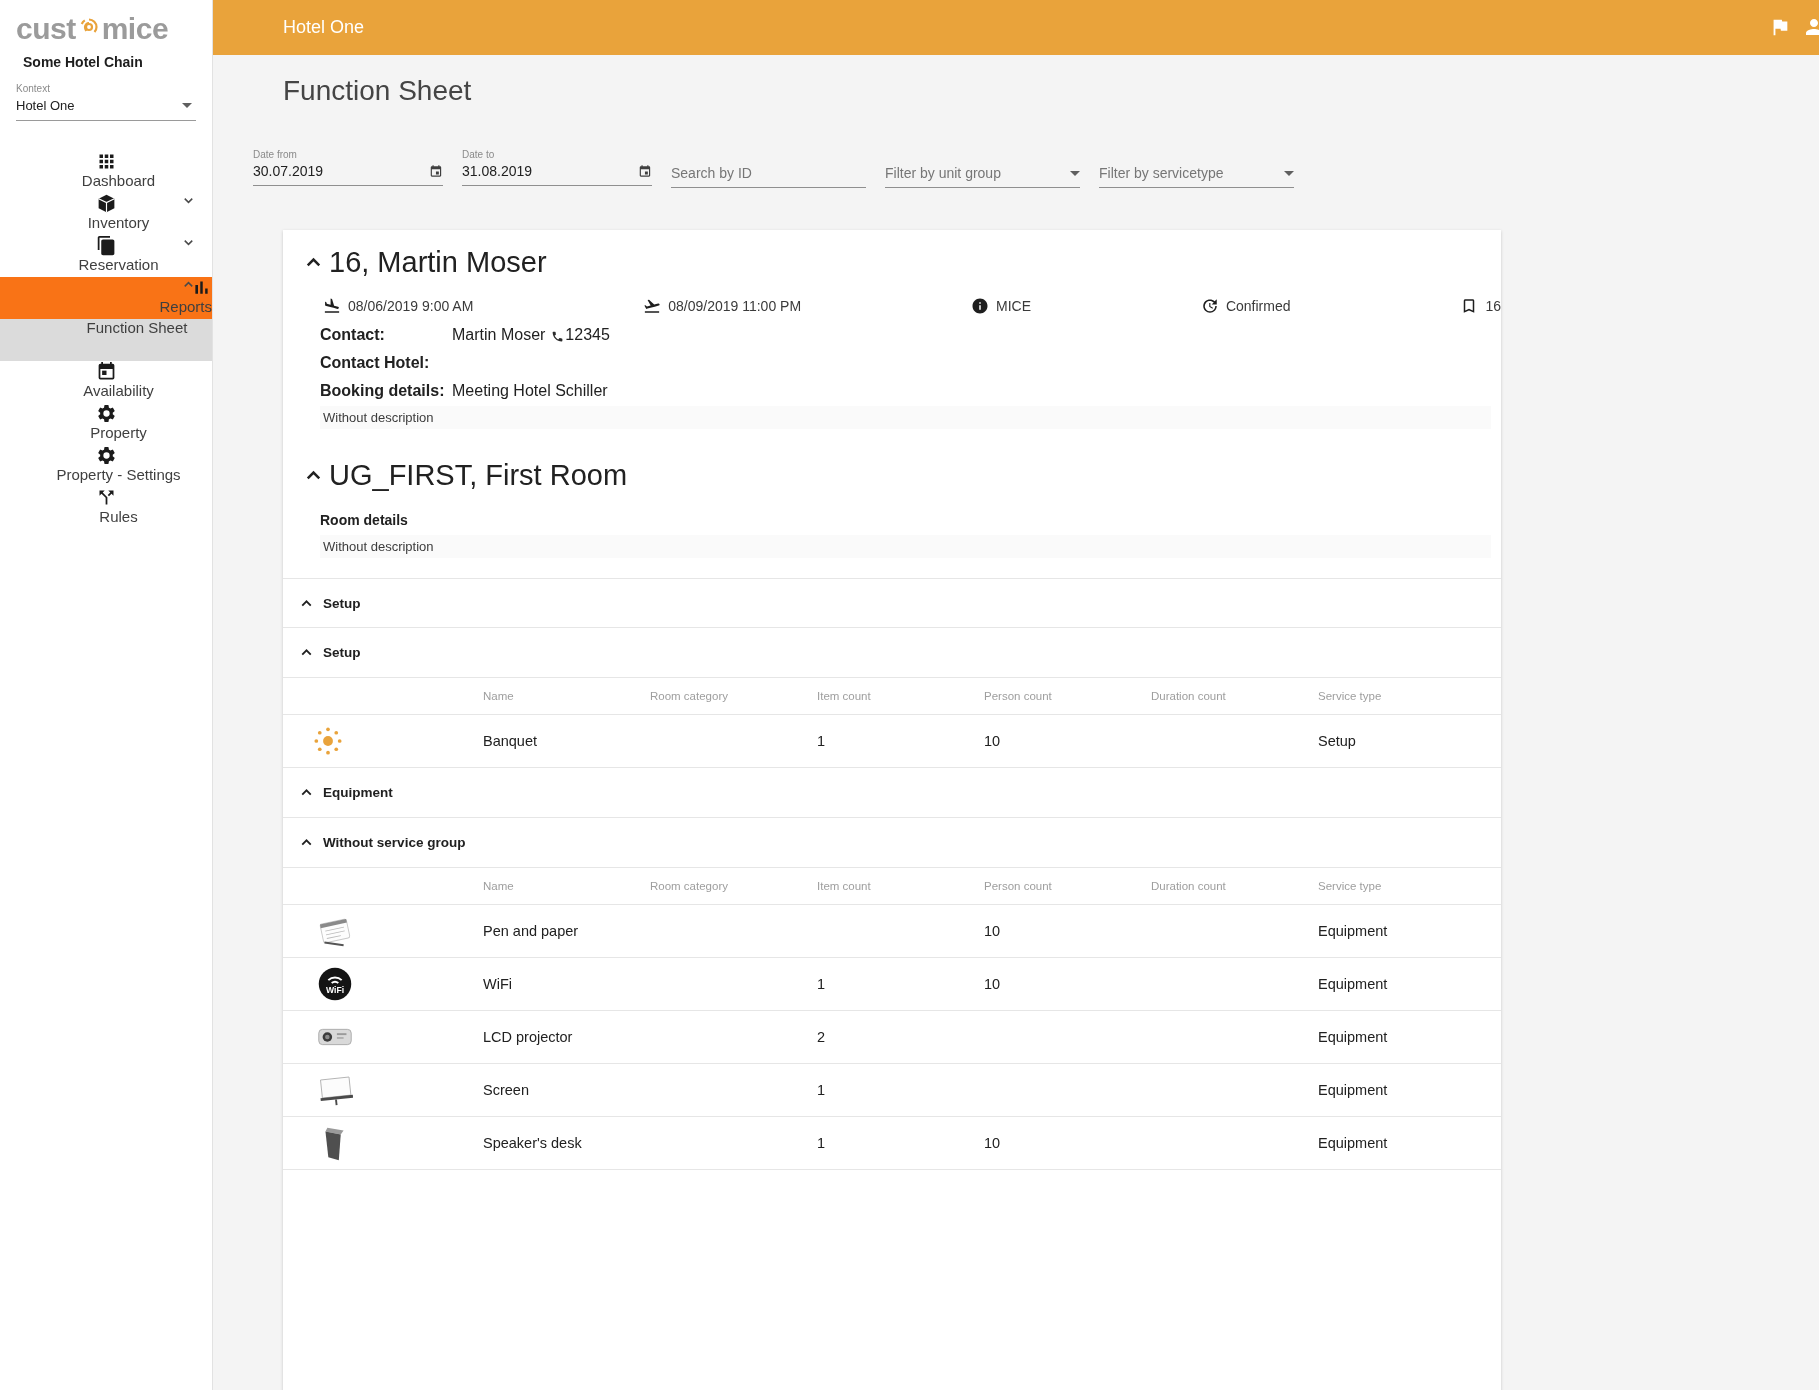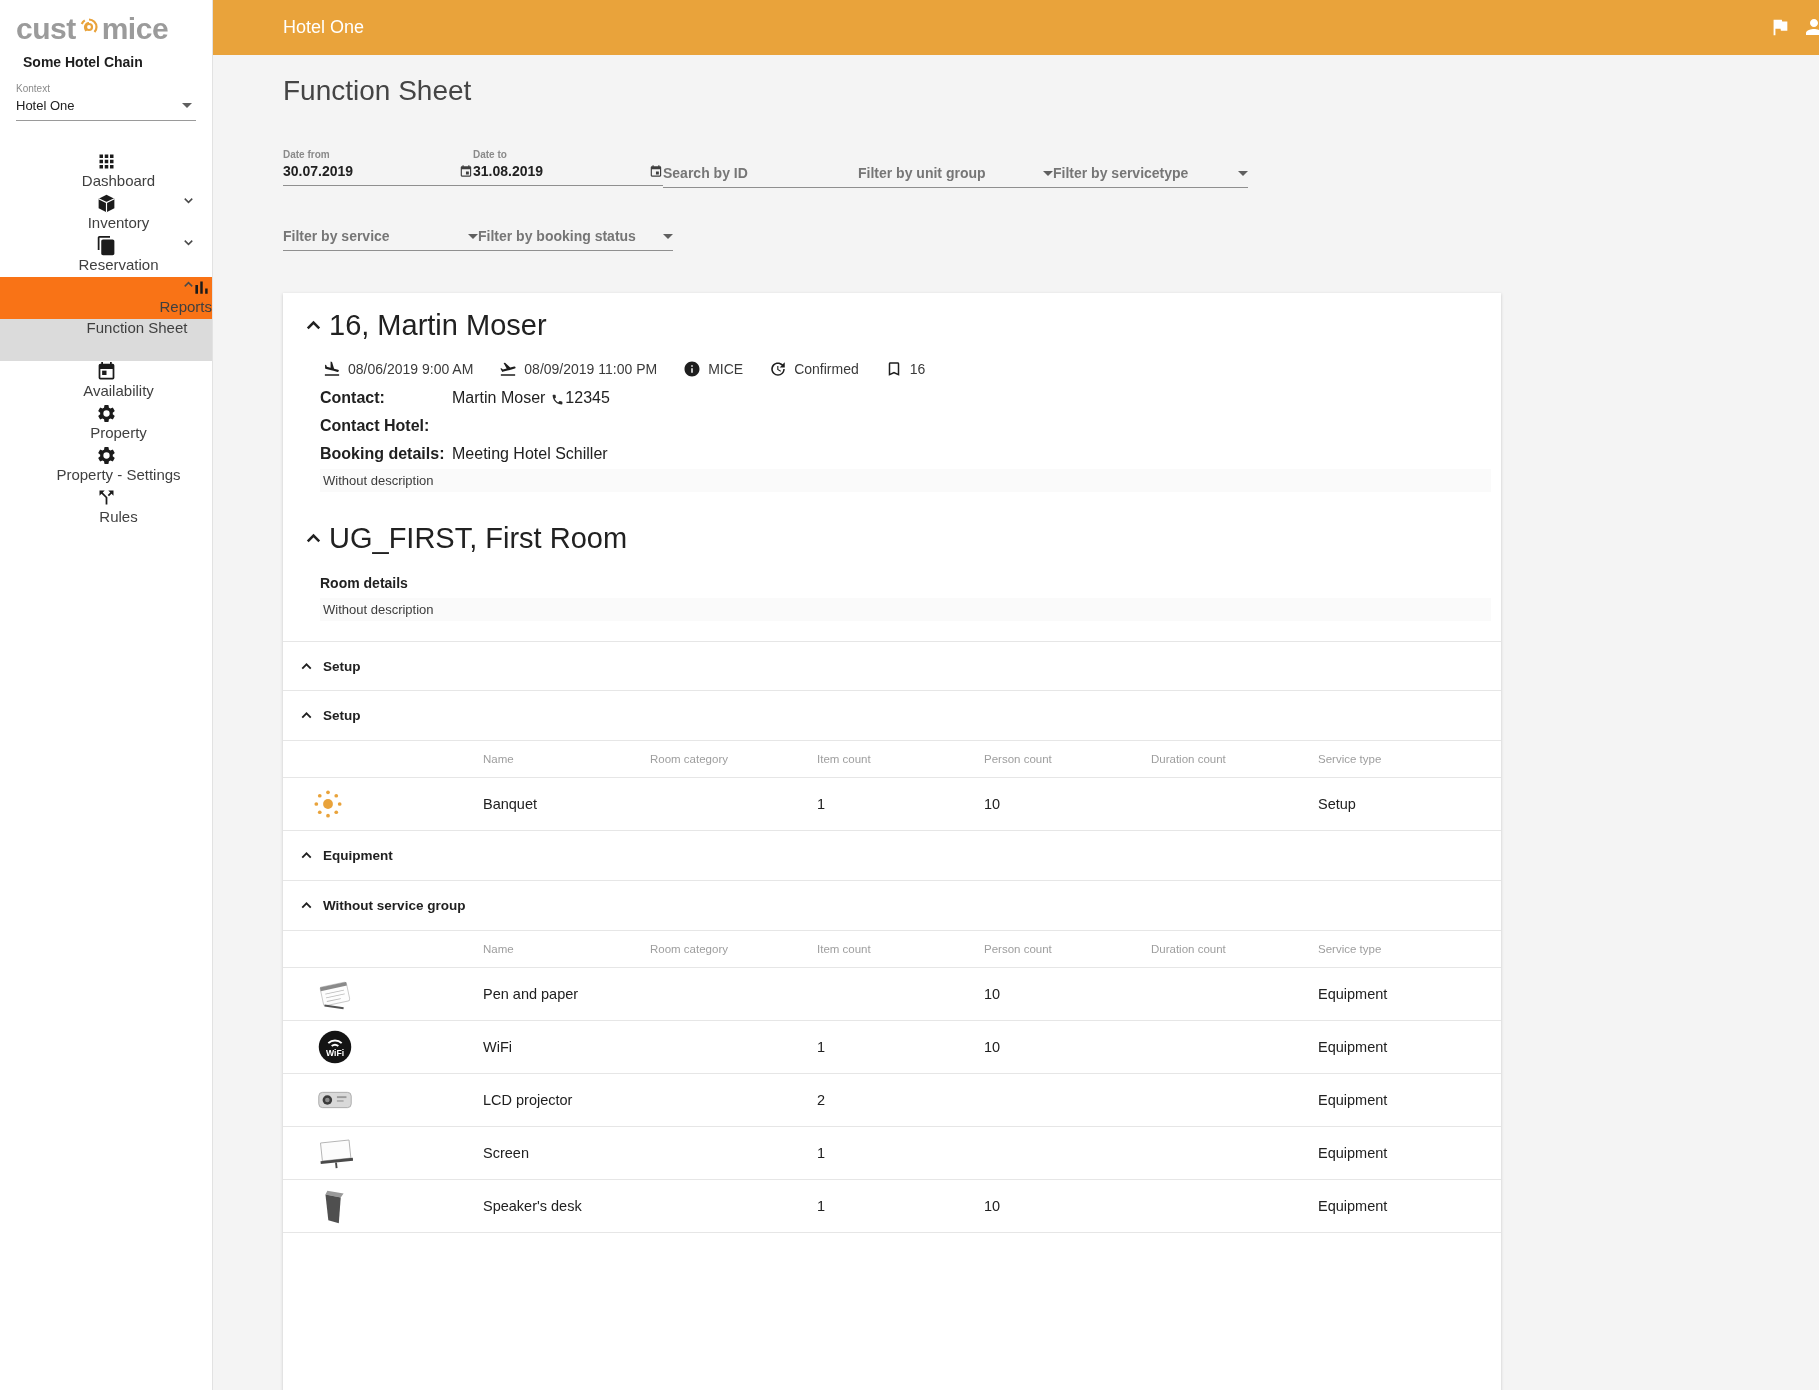--- a/index.html
+++ b/index.html
@@ -27,41 +27,41 @@
 
   
   .main { flex:1; background:#F4F4F4; display:flex; flex-direction:column; overflow:hidden; }
   .topbar { height:55px; flex:0 0 55px; background:#E9A33B; color:#fff; display:flex; align-items:center; padding-left:70px; position:relative; overflow:hidden; }
   .topbar-title { font-size:18px; font-weight:500; }
   .flag-btn { position:absolute; right:28px; top:16px; width:22px; height:22px; color:#fff; cursor:pointer; }
   .person-btn { position:absolute; right:-7px; top:15px; width:24px; height:24px; color:#fff; cursor:pointer; }
 
   .page-title { font-size:28px; color:#454545; margin:20px 0 0 70px; }
 
-  .filter-row { display:flex; margin-left:70px;font-weight:bold; }
+  .filter-row { display:flex; gap:19px; margin-left:40px; }
   .filter-row.first { margin-top:42px; }
   .filter-row.second { margin-top:24px; }
   .field { width:190px; }
   .field.wide { width:195px; }
   .flabel { font-size:10px; color:#8a8a8a; margin-bottom:3px; }
   .fvalue { display:flex; align-items:center; justify-content:space-between; border-bottom:1px solid #8f8f8f; padding-bottom:6px; font-size:14px; color:#212121; cursor:pointer; }
   .fvalue .cal { width:15px; height:15px; color:#3f3f3f; }
   .field.nolabel { padding-top:16px; }
   input.finput { border:none; outline:none; background:transparent; font:inherit; color:#212121; width:100%; }
   input.finput::placeholder { color:#767676; }
   .ph { color:#767676; font-size:14px; }
 
   
   .card { width:1218px; margin:42px 0 0 70px; background:#fff; box-shadow:0 1px 3px rgba(0,0,0,.18); padding:16px 0 300px 0; }
   .h2-row { display:flex; align-items:center; gap:4px; padding-left:19px; }
   .h2-row .bigchev { width:23px; height:23px; color:#212121; cursor:pointer; flex:0 0 23px; }
   .h2-row h2 { font-size:29px; font-weight:400; color:#212121; }
   .h2-row.room { margin-top:30px; }
 
-  .meta-row { display:flex; align-items:center; gap:26px; margin:18px 0 0 40px; font-size:14px; color:#3a3a3a; }
+  .meta-row { display:flex; align-items:center; gap:26px; margin:18px 0 0 40px; font-size:14px; color:#3a3a3a;justify-content:space-between; }
   .meta-item { display:flex; align-items:center; gap:7px; }
   .meta-item svg { width:18px; height:18px; color:#1e1e1e; }
 
   .kv { display:flex; margin:11px 0 0 37px; font-size:16px; line-height:17px; }
   .kv .k { width:132px; font-weight:bold; color:#212121; flex:0 0 132px; }
   .kv .v { color:#212121; display:flex; align-items:flex-end; }
   .kv .v svg { width:13px; height:13px; margin:0 1px 0 6px; color:#2b2b2b; }
 
   .desc-bar { margin:7px 10px 0 37px; background:#FAFAFA; font-size:13px; color:#3c3c3c; padding:4px 6px 4px 3px; }
 
@@ -215,34 +215,20 @@
         </div>
       </div>
       <div class="field wide nolabel">
         <div class="fvalue">
           <span class="ph">Filter by servicetype</span>
           <span class="caret"></span>
         </div>
       </div>
     </div>
 
-    <div class="filter-row second">
-      <div class="field wide nolabel">
-        <div class="fvalue">
-          <span class="ph">Filter by service</span>
-          <span class="caret"></span>
-        </div>
-      </div>
-      <div class="field wide nolabel">
-        <div class="fvalue">
-          <span class="ph">Filter by booking status</span>
-          <span class="caret"></span>
-        </div>
-      </div>
-    </div>
 
     <div class="card">
 
       <div class="h2-row">
         <svg class="bigchev" viewBox="0 0 24 24" fill="none" stroke="currentColor" stroke-width="2.6">
             <path d="M6 15l6-6 6 6"></path>
           </svg>
         <h2>16, Martin Moser</h2>
       </div>
 

